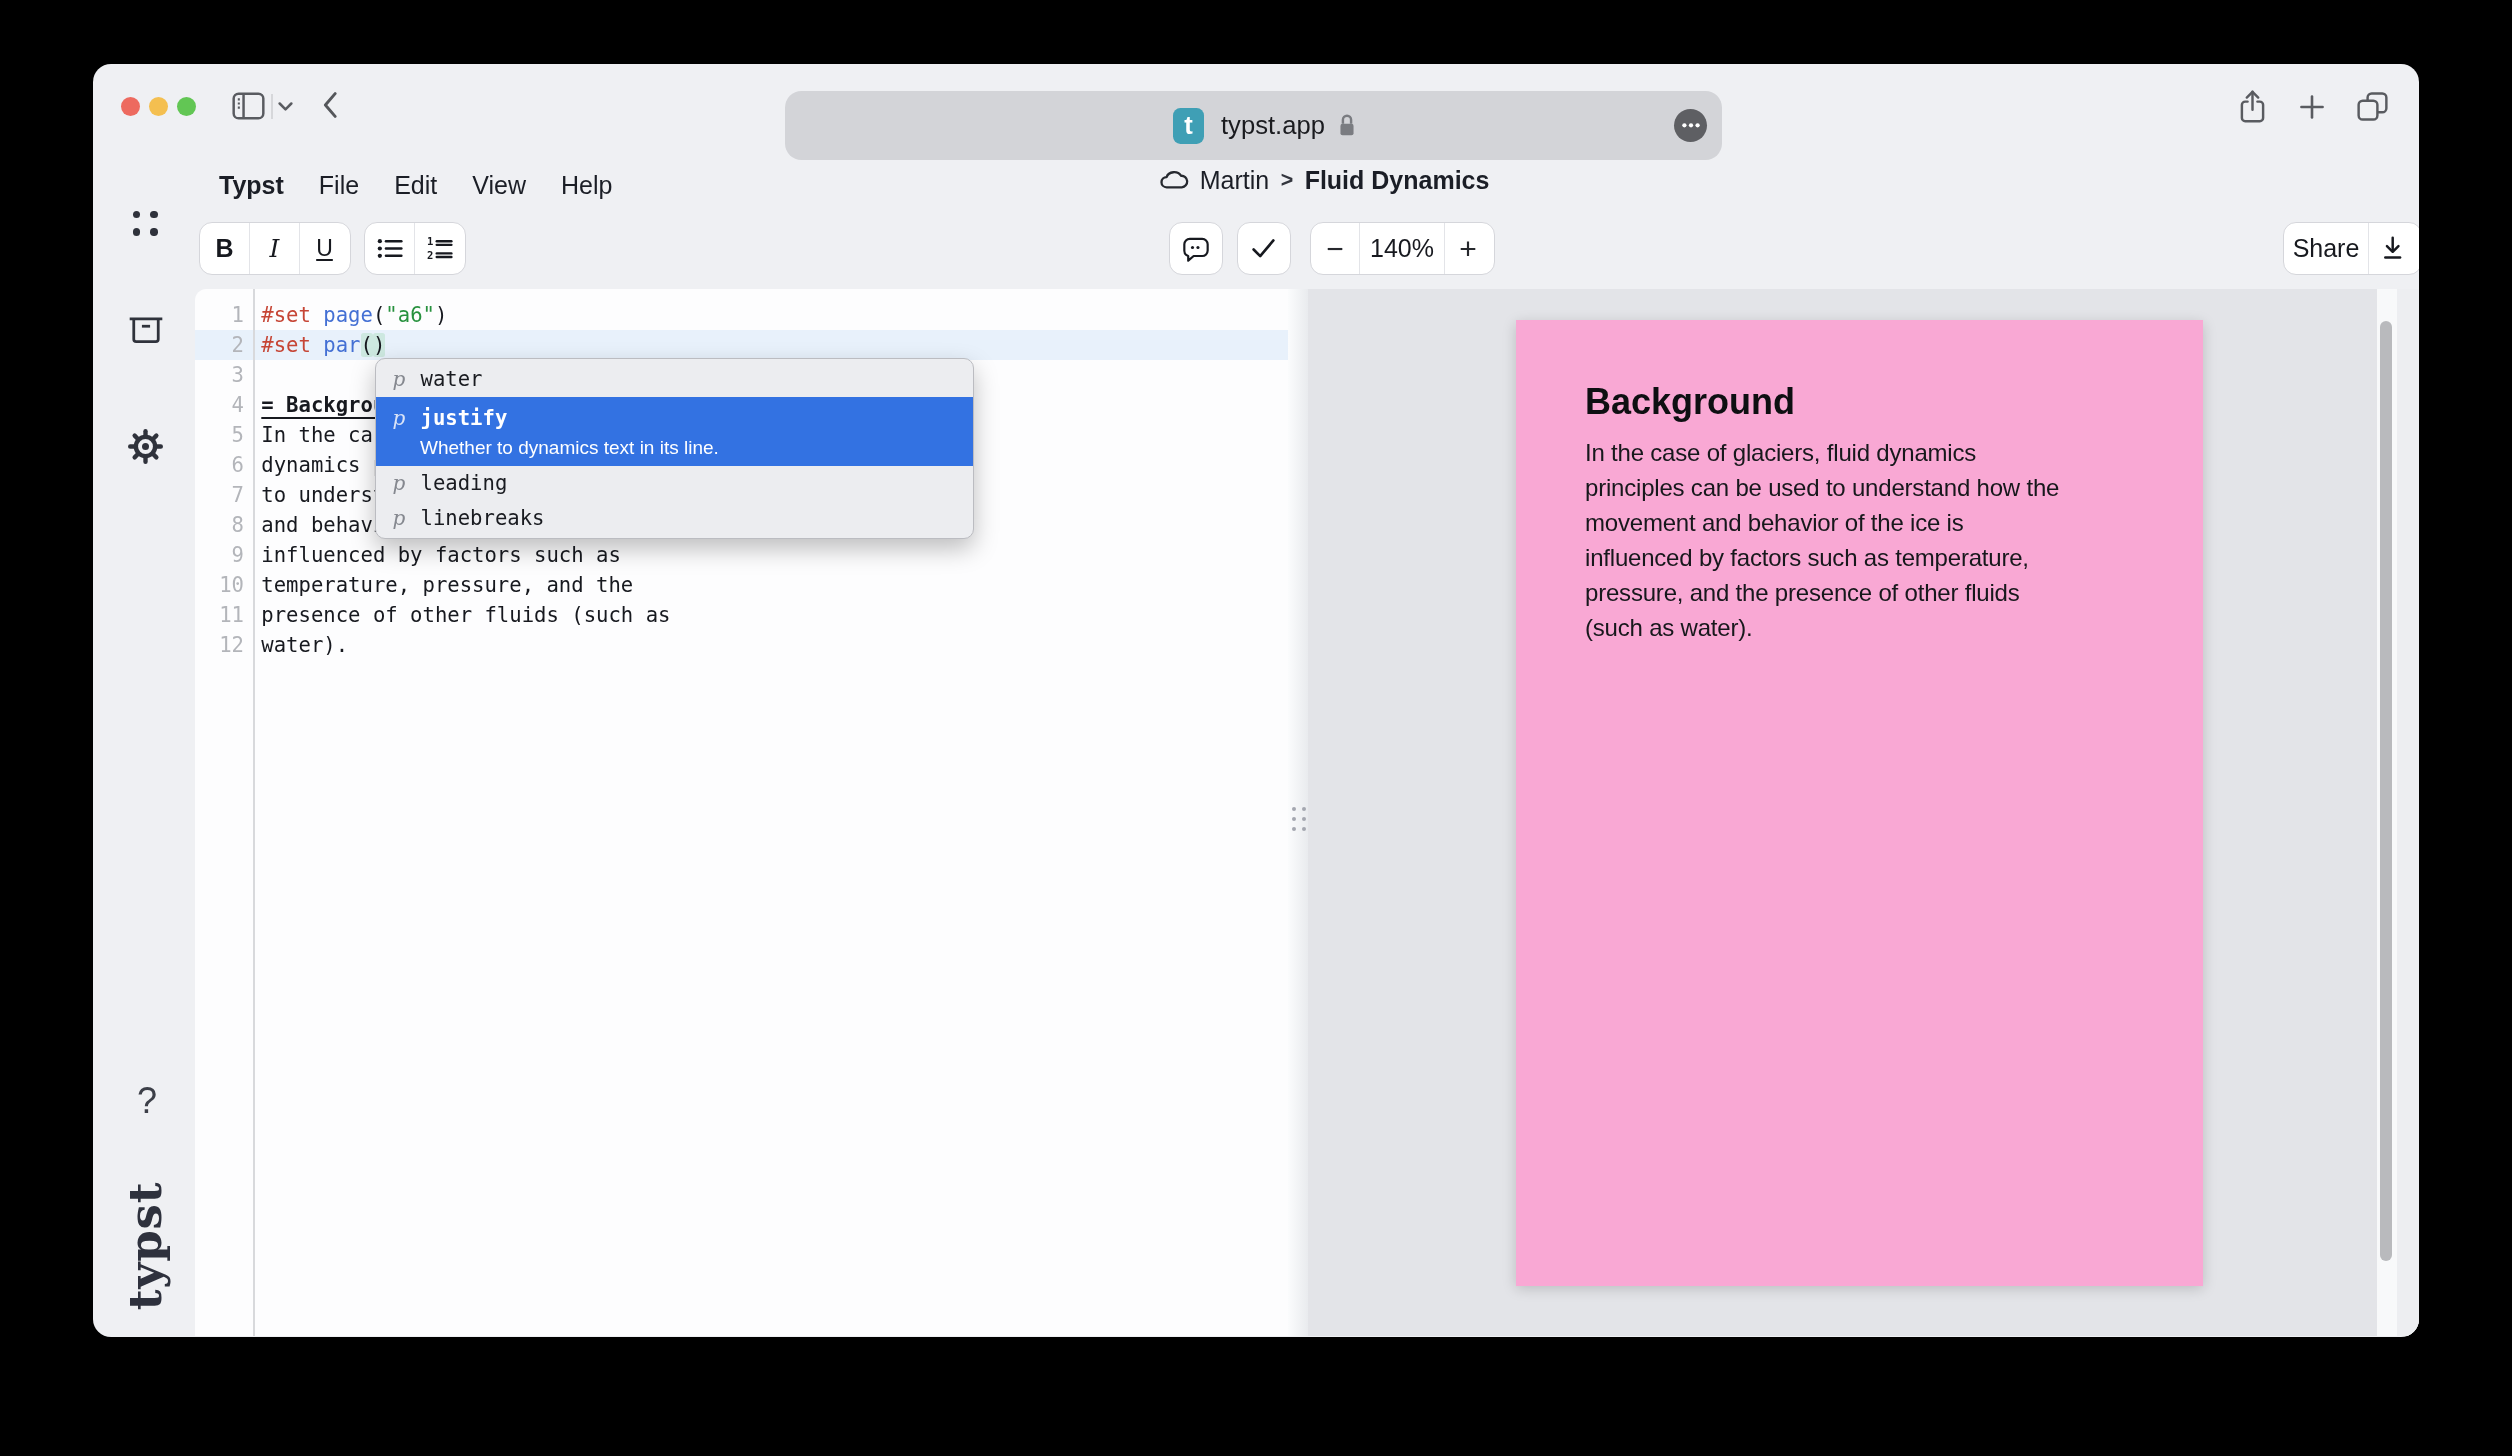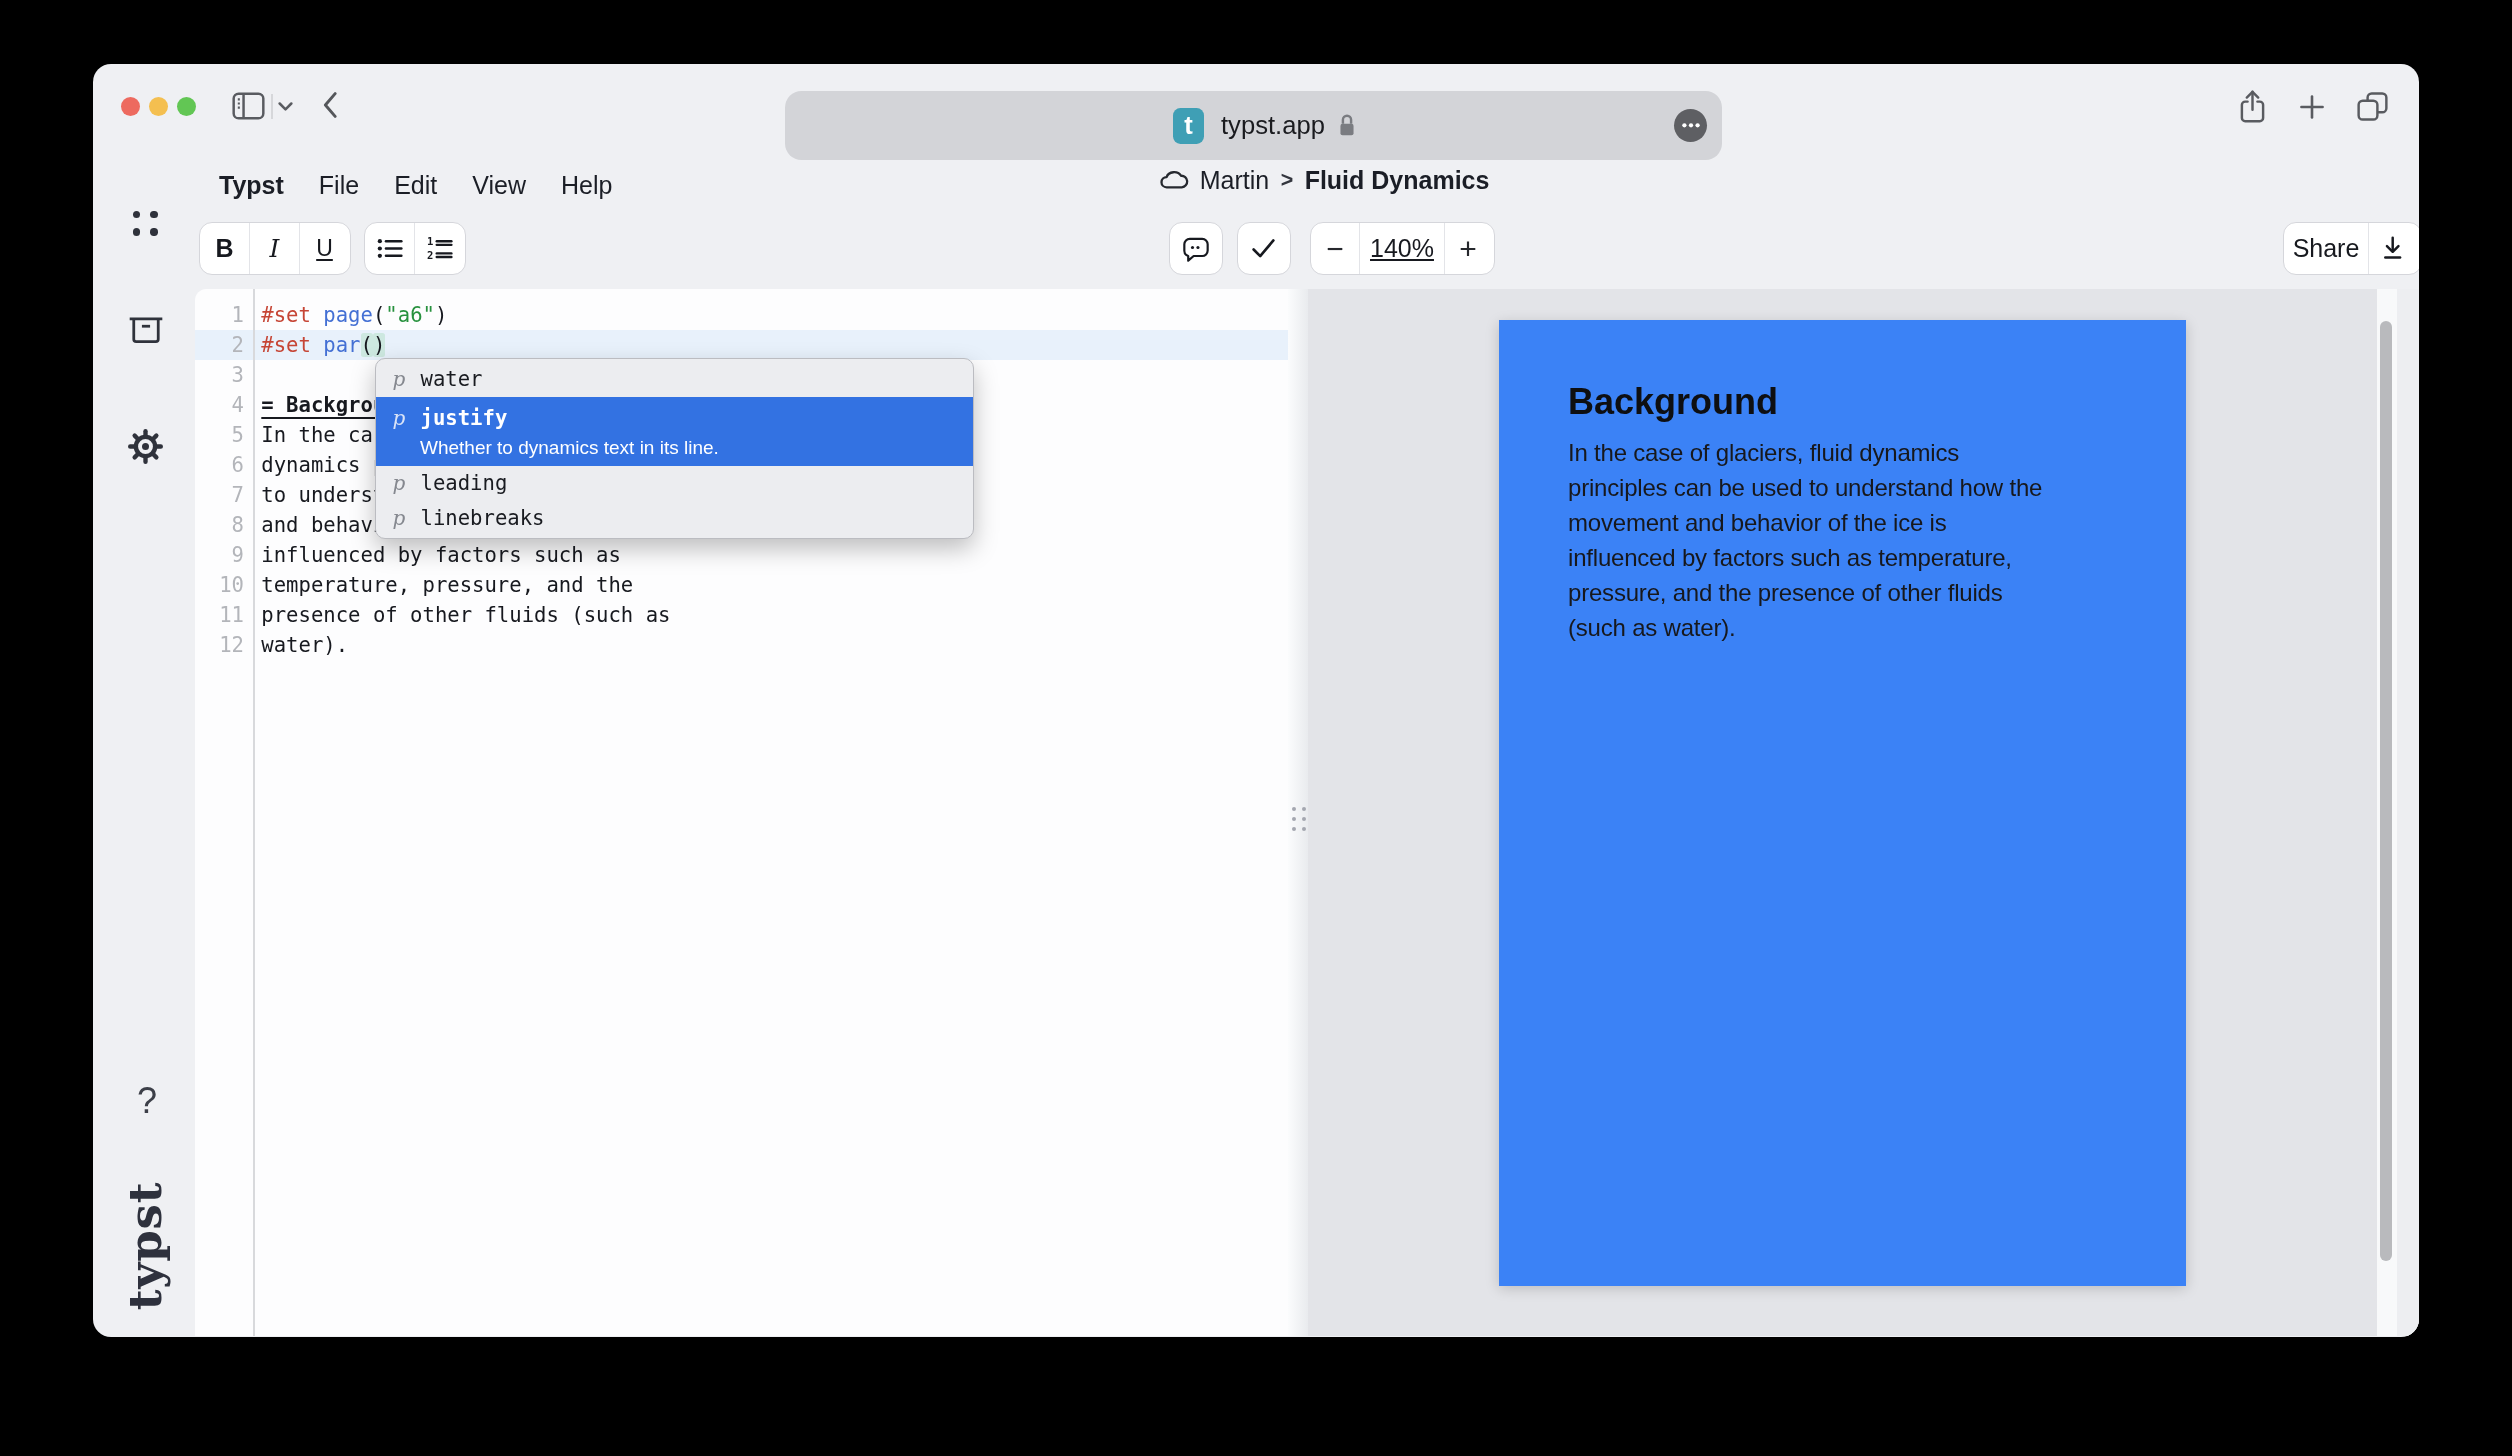--- a/index.html
+++ b/index.html
@@ -88,21 +88,21 @@
   .dd-desc{margin-left:31px;font-size:19px;color:#fff;line-height:23px;}
 
   
   .divider{position:absolute;left:1195px;top:225px;width:20px;height:1047px;
            background:linear-gradient(90deg,#fbfcfd,#e9ebee);}
   .drag-handle{position:absolute;left:4.1px;top:518px;display:grid;grid-template-columns:4.1px 4.1px;grid-gap:5.8px;}
   .drag-handle span{width:4.1px;height:4.1px;border-radius:50%;background:#a4a7b0;}
 
   
   .preview{position:absolute;left:1215px;top:225px;width:1111px;height:1047px;background:#e3e4e8;}
-  .page{position:absolute;left:191px;top:30.5px;width:687px;height:966px;background:#3b82f6;
+  .page{position:absolute;left:208px;top:30.5px;width:687px;height:966px;background:#f9a8d4;
         box-shadow:0 3.3px 13px rgba(0,0,0,.18);}
   .page-heading{position:absolute;left:69px;top:61px;font-size:36px;font-weight:bold;color:#0e0f12;}
   .page-body{position:absolute;left:69px;top:115px;font-size:24px;line-height:35px;color:#17181c;
              letter-spacing:-0.2px;}
   .pv-line{white-space:nowrap;}
   .pv-scroll-track{position:absolute;left:2284px;top:225px;width:20px;height:1047px;background:#f8f9fa;}
   .pv-edge{position:absolute;left:2304px;top:225px;width:22px;height:1047px;background:#edeef1;}
   .pv-scroll-thumb{position:absolute;left:2287px;top:257px;width:12.4px;height:940px;border-radius:6.6px;background:#b9babd;}
 
   svg{display:block;}
@@ -242,21 +242,21 @@
     </div>
     <div class="btn-group" style="left:1144px;width:54px;">
       <span class="btn-cell" style="width:51px;">
         <svg width="25" height="21.4" viewBox="0 0 30 26" fill="none" stroke="#17191f" stroke-width="3.2" stroke-linecap="round" stroke-linejoin="round">
           <polyline points="3,14 11,22 27,3"></polyline>
         </svg>
       </span>
     </div>
     <div class="btn-group" style="left:1217px;width:185px;">
       <span class="btn-cell pm" style="width:48px;">−</span>
-      <span class="btn-cell zoom-label" style="width:84px;text-decoration:underline;">140%</span>
+      <span class="btn-cell zoom-label" style="width:84px;">140%</span>
       <span class="btn-cell pm" style="width:46px;">+</span>
     </div>
     <div class="btn-group" style="left:2168px;width:139px;margin-left:22px;">
       <span class="btn-cell share-label" style="width:84px;">Share</span>
       <span class="btn-cell" style="width:48px;">
         <svg width="21.4" height="25" viewBox="0 0 26 30" fill="none" stroke="#17191f" stroke-width="3" stroke-linecap="round" stroke-linejoin="round">
           <line x1="13" y1="2" x2="13" y2="18"></line>
           <polyline points="6,12 13,19 20,12"></polyline>
           <line x1="4" y1="26" x2="22" y2="26"></line>
         </svg>

